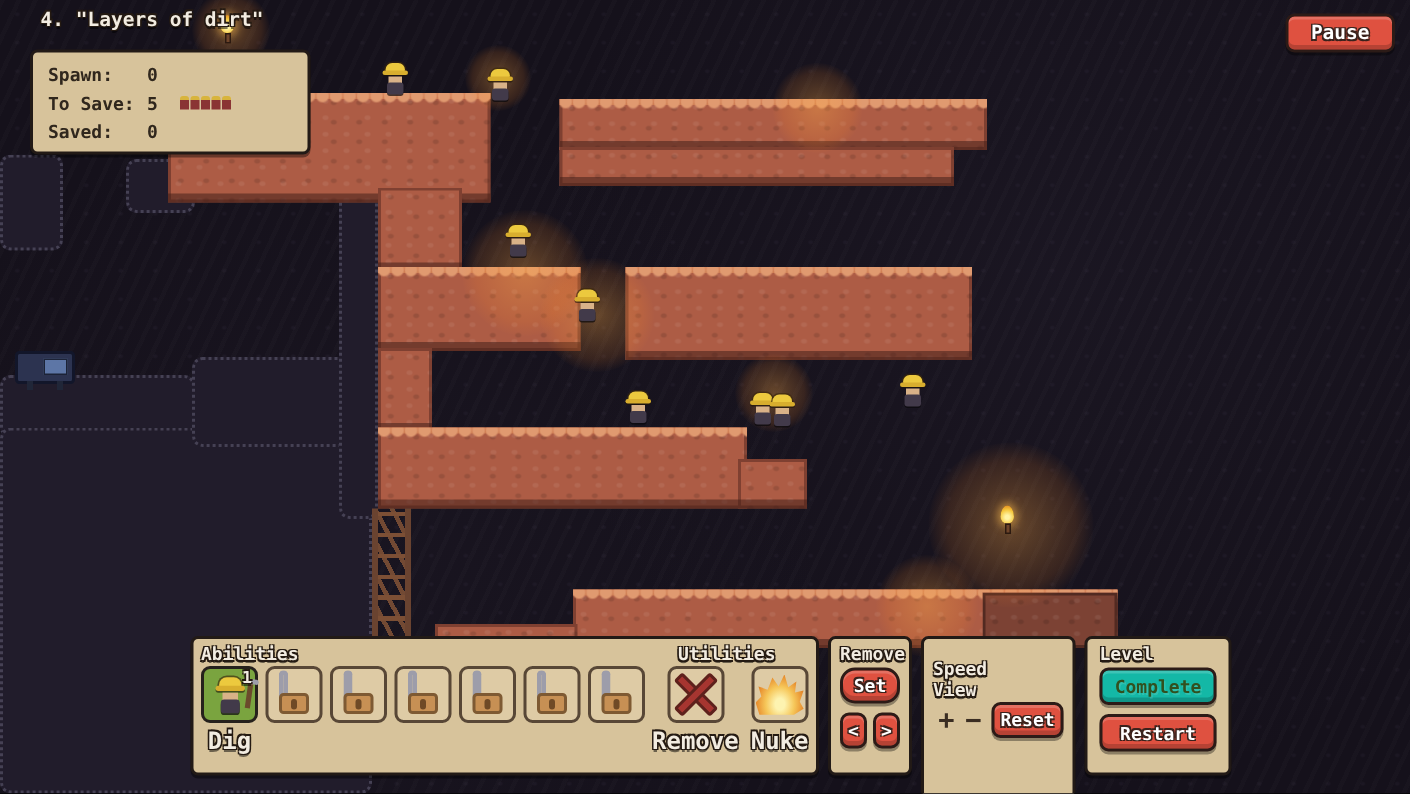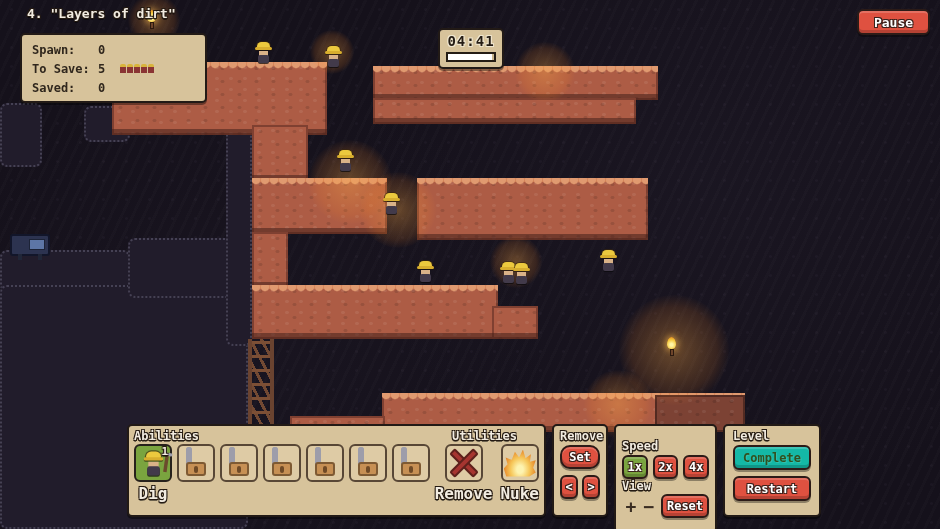--- a/index.html
+++ b/index.html
@@ -248,26 +248,20 @@
       <span class="stat-value">5</span>
       <span class="stat-icons"><span class="mini-miner"></span><span class="mini-miner"></span><span class="mini-miner"></span><span class="mini-miner"></span><span class="mini-miner"></span></span>
     </div>
     <div class="stat-row">
       <span class="stat-label">Saved:</span>
       <span class="stat-value">0</span>
       <span class="stat-icons"></span>
     </div>
   </div>
 
-  <div id="timer" class="panel">
-    <div class="time">04:41</div>
-    <div class="bar">
-      <div class="fill" style="width: 96%;"></div>
-    </div>
-  </div>
 
   <div id="pause-btn" class="btn">Pause</div>
 
   <div id="bottom-bar">
 
     <div id="abilities-panel" class="panel">
       <div class="panel-title outline-text">Abilities</div>
       <div id="utilities-title" class="panel-title outline-text">Utilities</div>
       <div class="slots-row">
         <div class="slot-col">
@@ -324,25 +318,20 @@
       <div class="panel-title outline-text">Remove</div>
       <div class="btn pio-set">Set</div>
       <div class="pio-arrows">
         <div class="btn">&lt;</div>
         <div class="btn">&gt;</div>
       </div>
     </div>
 
     <div id="speed-panel" class="panel">
       <div class="panel-title outline-text">Speed</div>
-      <div class="speed-btns">
-        <div class="btn green">1x</div>
-        <div class="btn">2x</div>
-        <div class="btn">4x</div>
-      </div>
       <div class="panel-title outline-text">View</div>
       <div class="view-row">
         <div class="btn zoom-glyph">+</div>
         <div class="btn zoom-glyph">−</div>
         <div class="btn reset">Reset</div>
       </div>
     </div>
 
     <div id="level-panel" class="panel">
       <div class="panel-title outline-text">Level</div>

